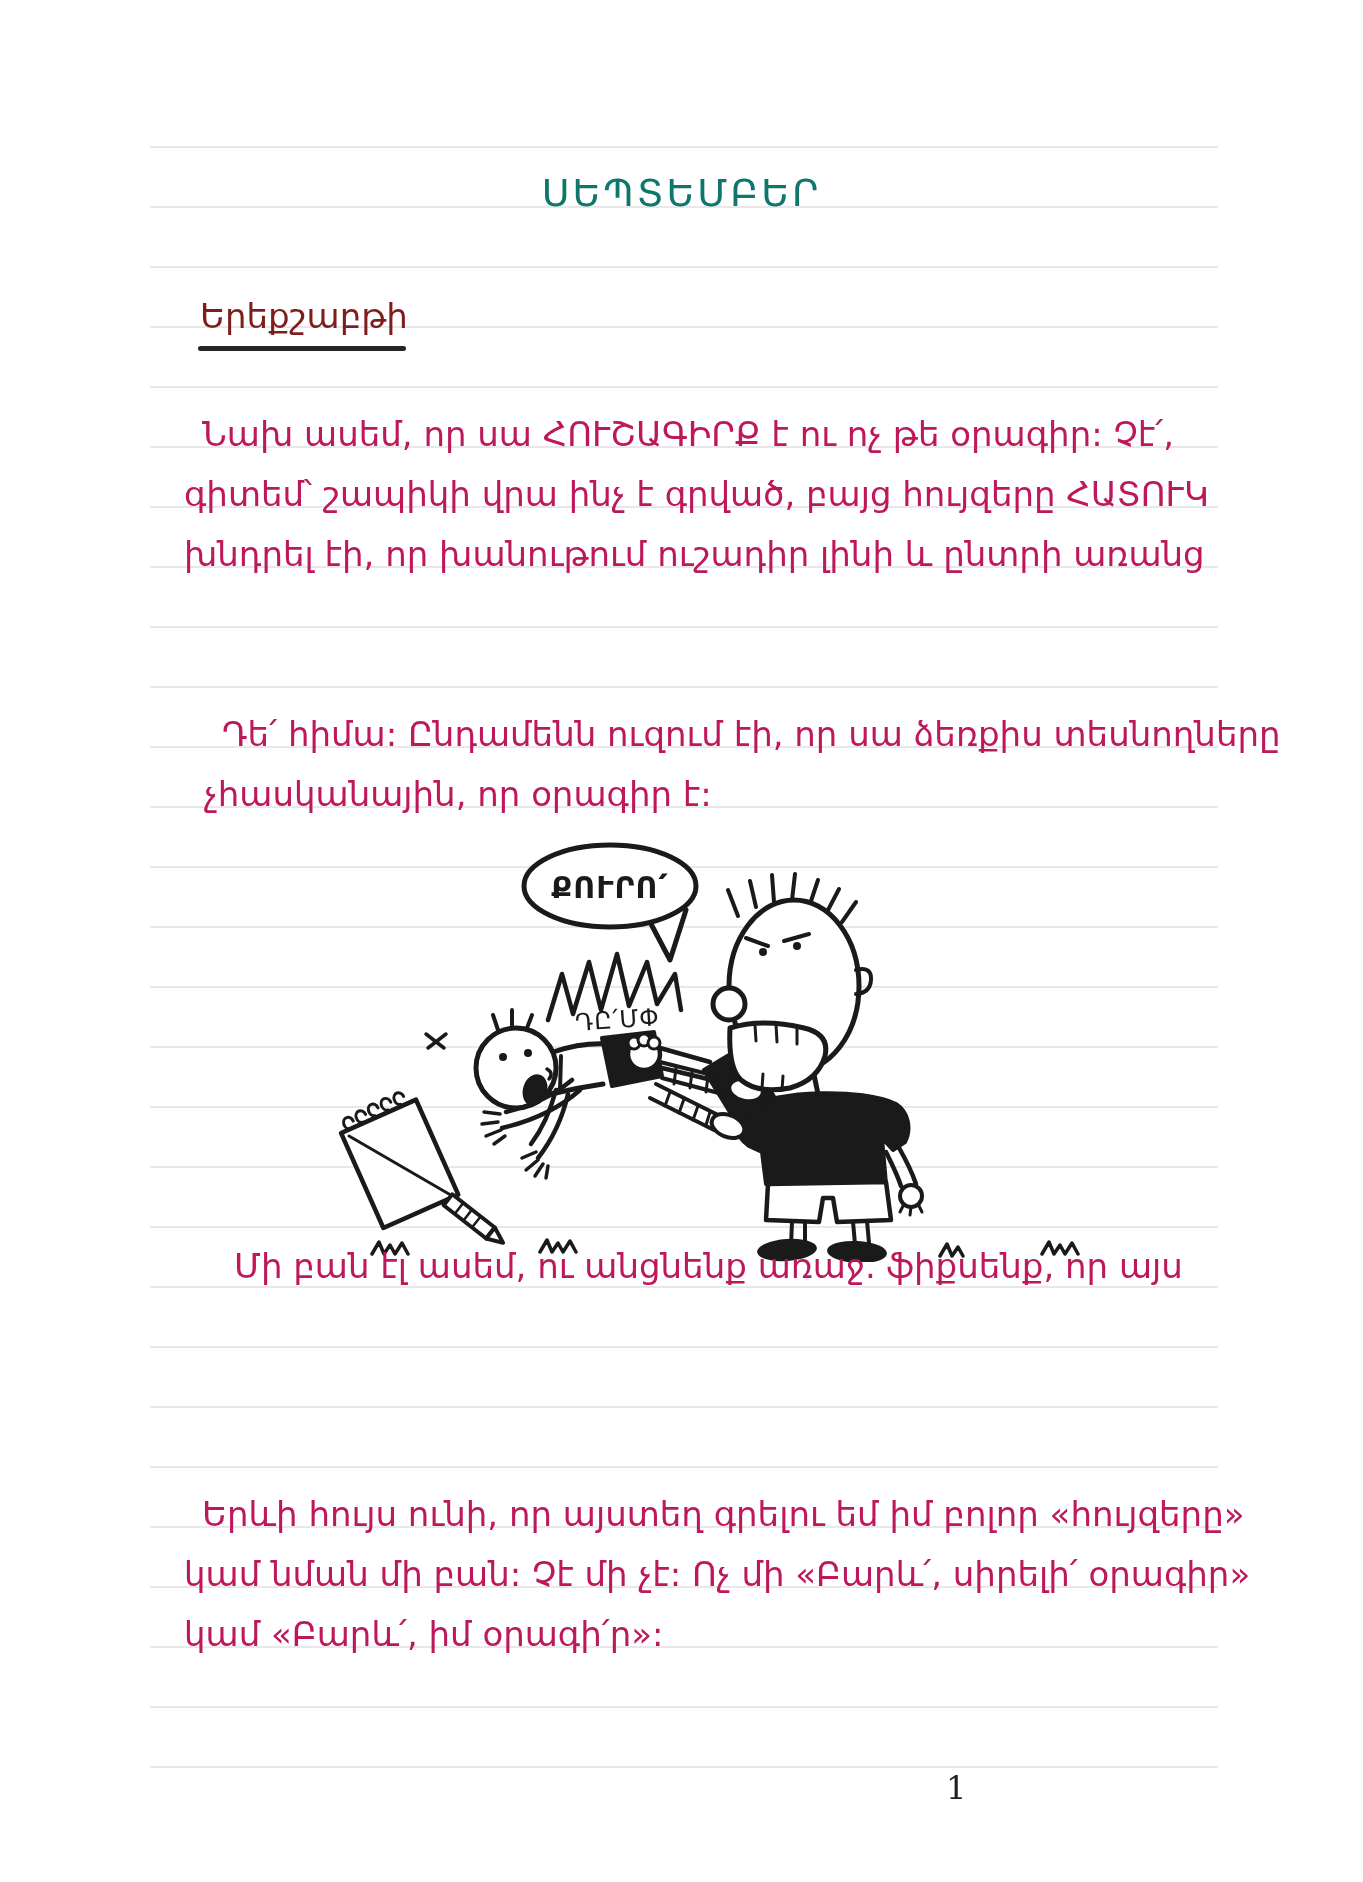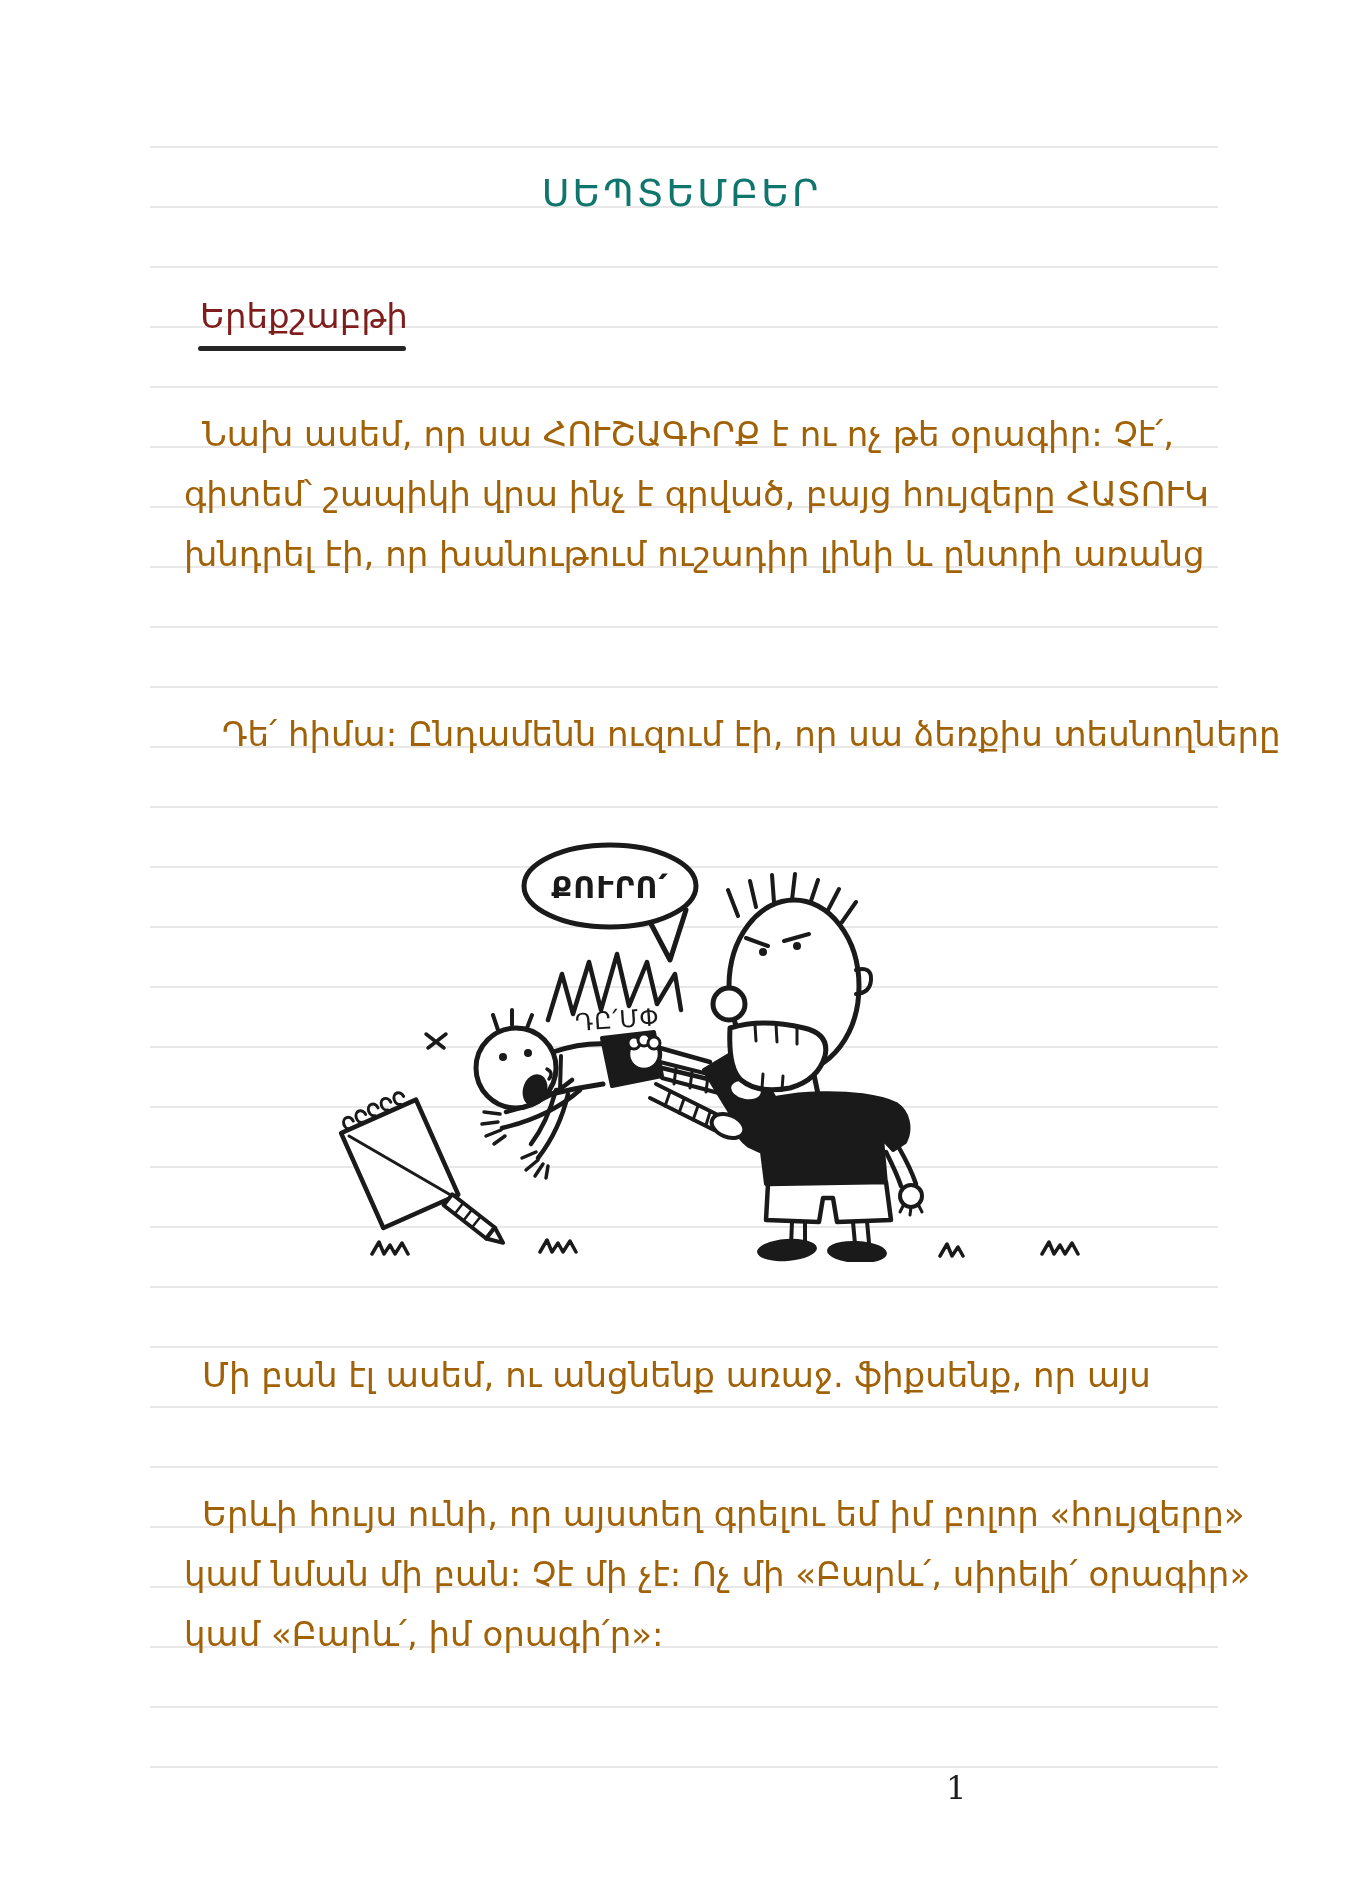--- a/index.html
+++ b/index.html
@@ -43,28 +43,28 @@
     width:208px; height:5px;
     background:#262626;
     border-radius:3px;
   }
   .para{
     position:absolute;
     left:184px;
     width:1080px;
     font-size:34px;
     line-height:60px;
-    color:#a16207;
+    color:#be185d;
     white-space:nowrap;
   }
   .para .tline{height:60px;}
   .para .tline.first{padding-left:18px;}
   .p1{top:404px;}
   .p2{top:704px;margin-left:20px;}
-  .p3{top:1345px;}
+  .p3{top:1236px;margin-left:32px;}
   .p4{top:1484px;}
   .cartoon{
     position:absolute;
     left:300px; top:822px;
     width:800px; height:440px;
   }
   .cartoon text{
     font-family:"DejaVu Sans",sans-serif;
   }
   .page-number{
@@ -89,20 +89,21 @@
   <div class="day-underline"></div>
 
   <div class="para p1">
     <div class="tline first">Նախ ասեմ, որ սա ՀՈՒՇԱԳԻՐՔ է ու ոչ թե օրագիր: Չէ՛,</div>
     <div class="tline">գիտեմ՝ շապիկի վրա ինչ է գրված, բայց հույզերը ՀԱՏՈՒԿ</div>
     <div class="tline">խնդրել էի, որ խանութում ուշադիր լինի և ընտրի առանց</div>
   </div>
 
   <div class="para p2">
     <div class="tline first">Դե՛ հիմա: Ընդամենն ուզում էի, որ սա ձեռքիս տեսնողները</div>
+    <div class="tline">չհասկանային, որ օրագիր է:</div>
   </div>
 
   <svg class="cartoon" viewBox="0 0 800 440">
     <g stroke="#1a1a1a" stroke-linecap="round" stroke-linejoin="round" fill="none">
 
       <g>
         <path d="M446 286 C478 268 562 266 596 282 C608 290 612 306 605 320 L593 328 L582 316 L586 362 C554 374 504 372 466 362 L462 330 L449 324 C434 314 434 298 446 286 Z" fill="#1a1a1a" stroke-width="4"></path>
         <path d="M436 300 L476 278 L444 224 L404 248 Z" fill="#1a1a1a" stroke-width="4"></path>
         <path stroke-width="4.5" d="M598 324 C606 338 612 350 616 362 M586 330 C592 342 597 352 601 364"></path>
         <circle cx="611" cy="374" r="11" fill="#fff" stroke-width="4"></circle>

